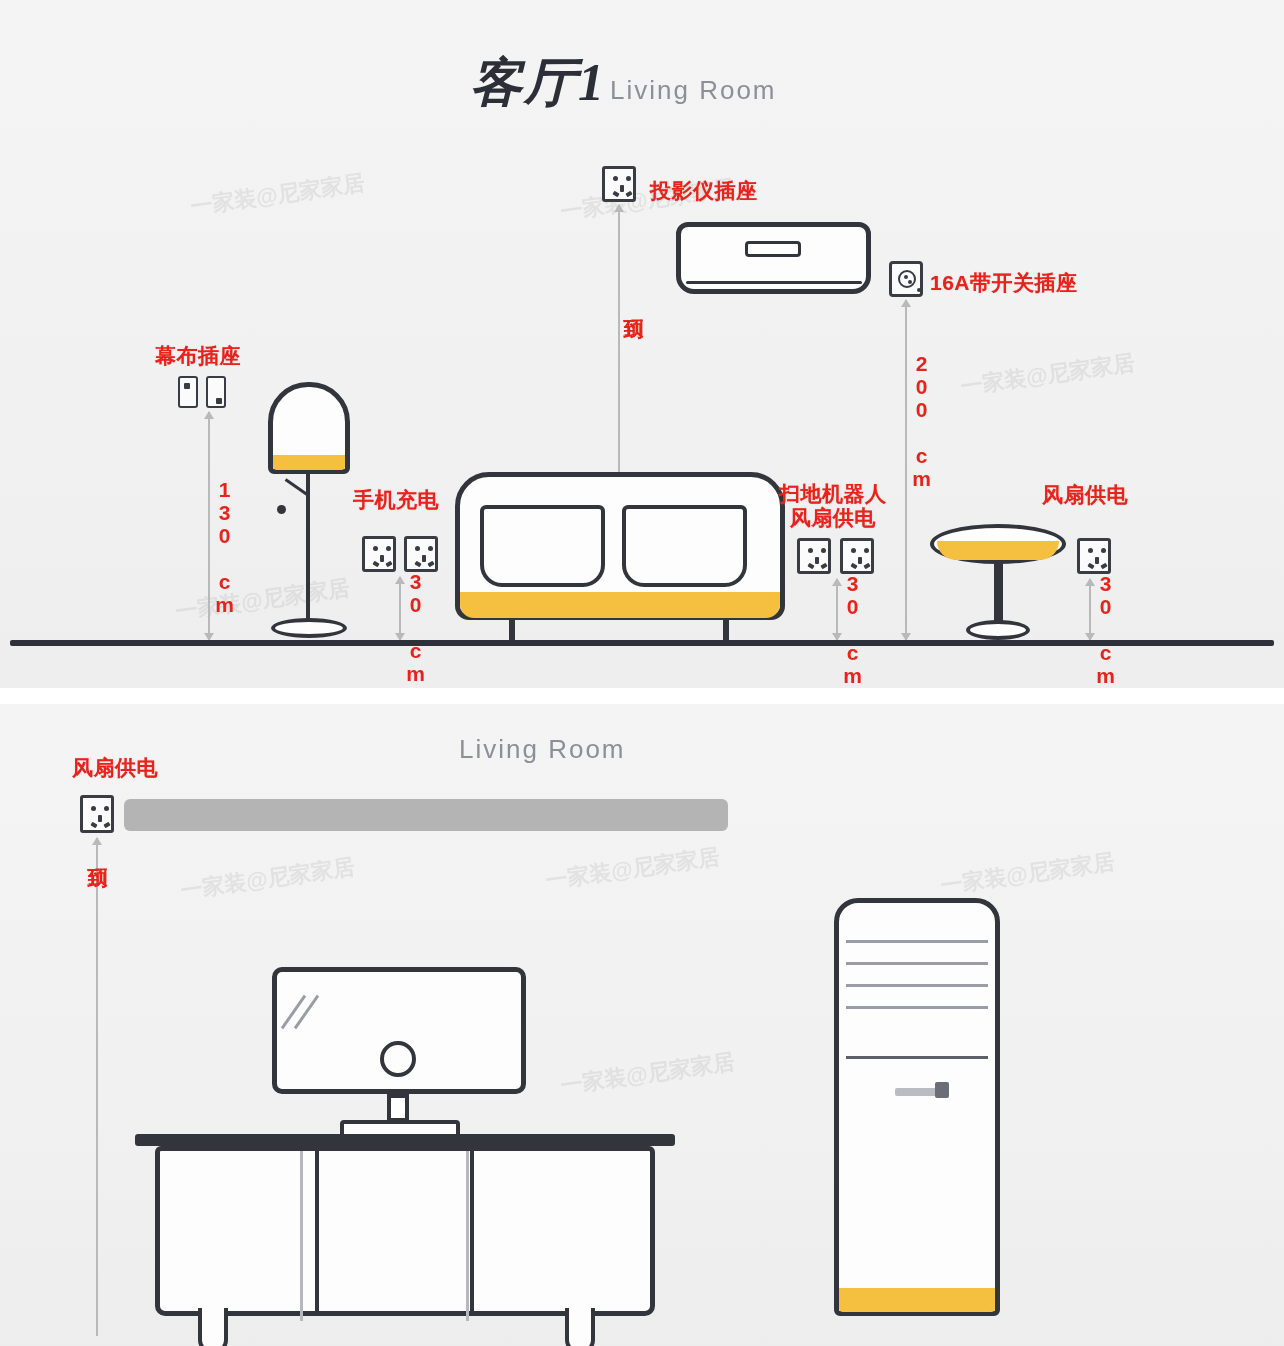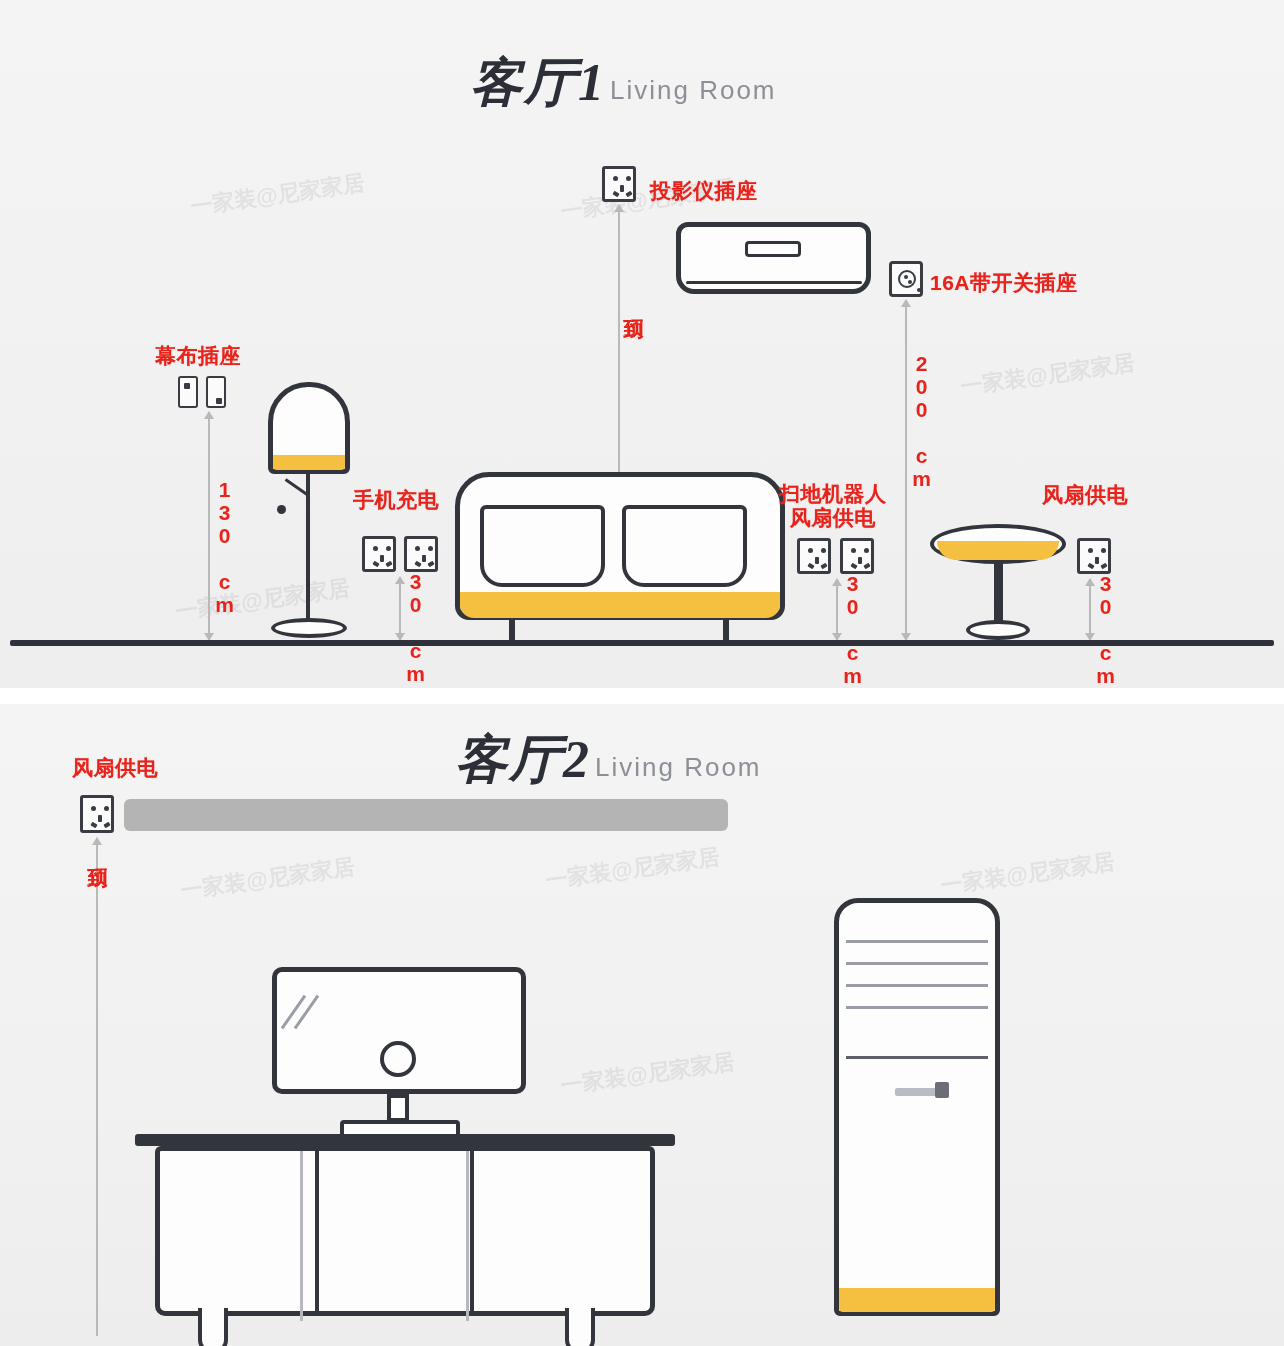--- a/index.html
+++ b/index.html
@@ -213,21 +213,20 @@
 <div id="gap"></div>
 
 <div class="panel" id="panel2">
 
   <div class="wm" style="left:180px;top:160px;">一家装@尼家家居</div>
   <div class="wm" style="left:545px;top:150px;">一家装@尼家家居</div>
   <div class="wm" style="left:940px;top:155px;">一家装@尼家家居</div>
   <div class="wm" style="left:560px;top:355px;">一家装@尼家家居</div>
 
   <div class="title" style="left:455px;top:30px;">
-    <span class="cn">客厅2</span>
     <span class="en">Living Room</span>
   </div>
 
   <div class="st" style="left:124px;top:95px;width:604px;height:32px;background:#b4b4b4;border-radius:6px;"></div>
 
   <div class="lbl" style="left:72px;top:52px;">风扇供电</div>
   <div class="sock" style="left:80px;top:91px;width:34px;height:38px;">
     <div class="h" style="left:8px;top:8px;width:5px;height:5px;border-radius:50%;"></div>
     <div class="h" style="left:21px;top:8px;width:5px;height:5px;border-radius:50%;"></div>
     <div class="h" style="left:15px;top:17px;width:4px;height:7px;"></div>

